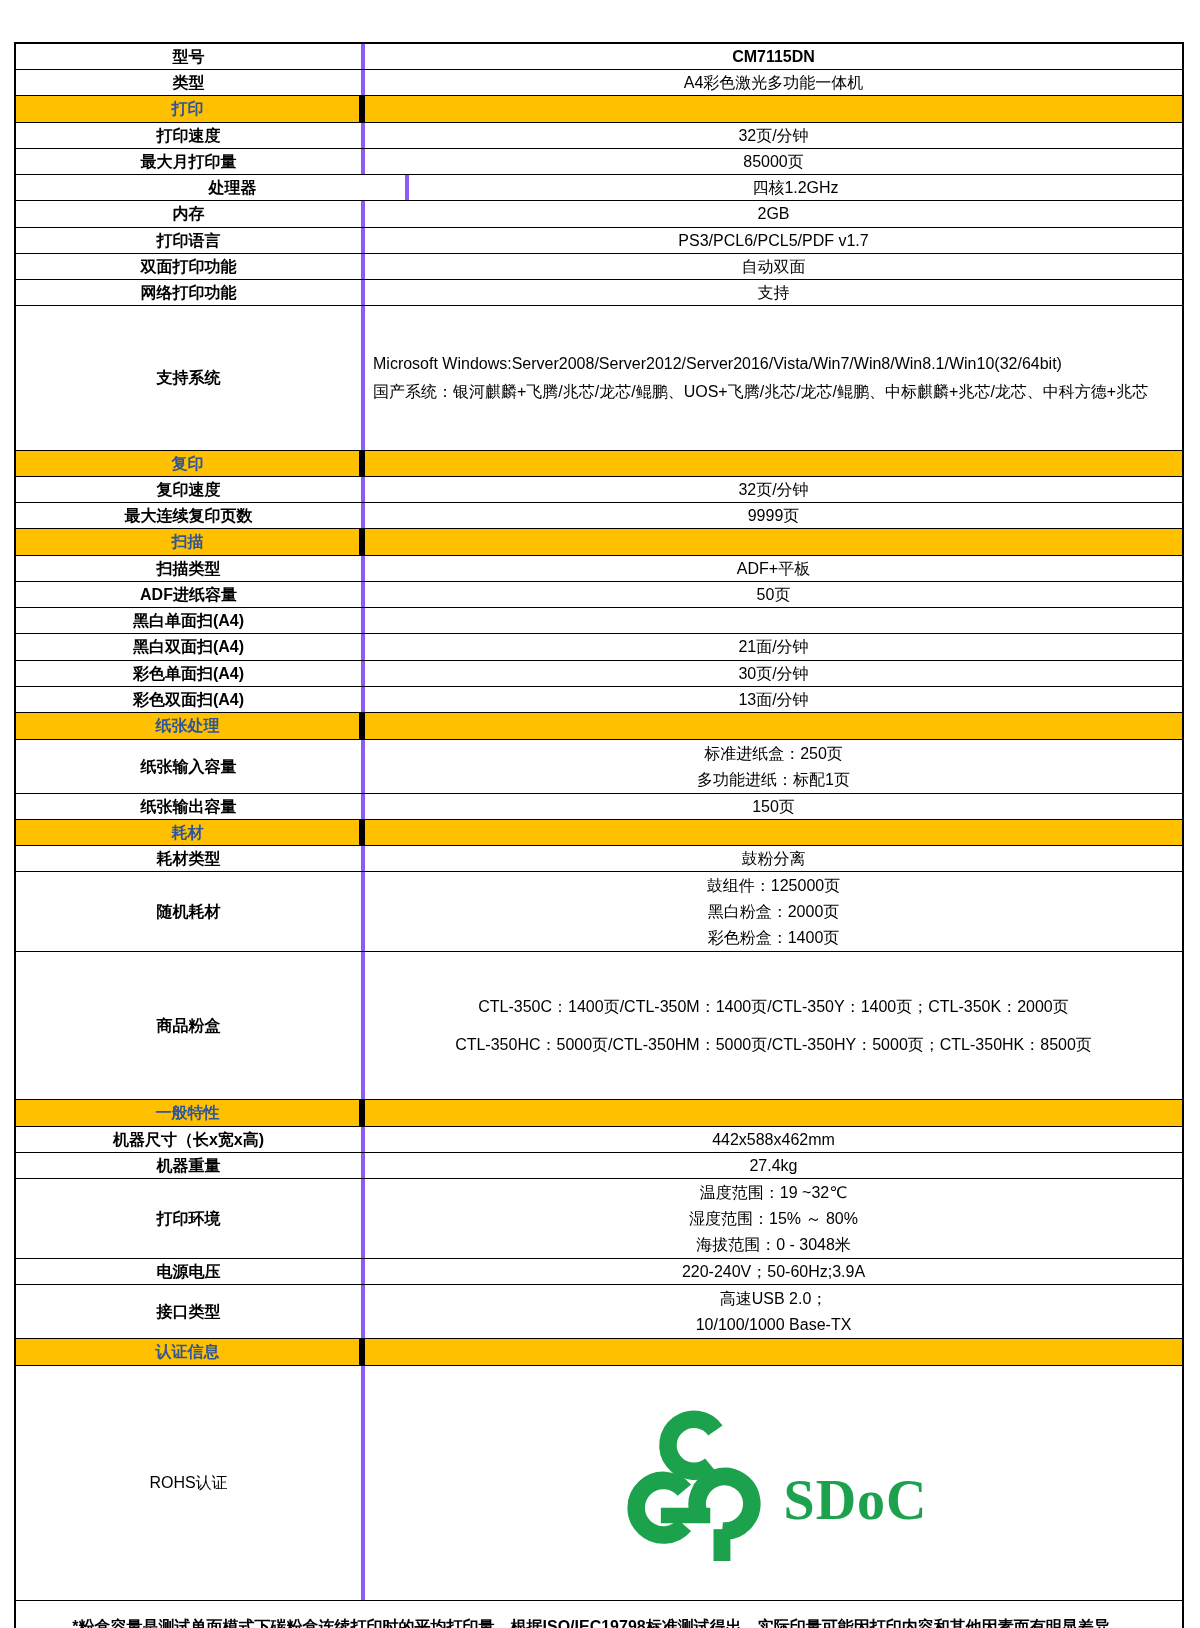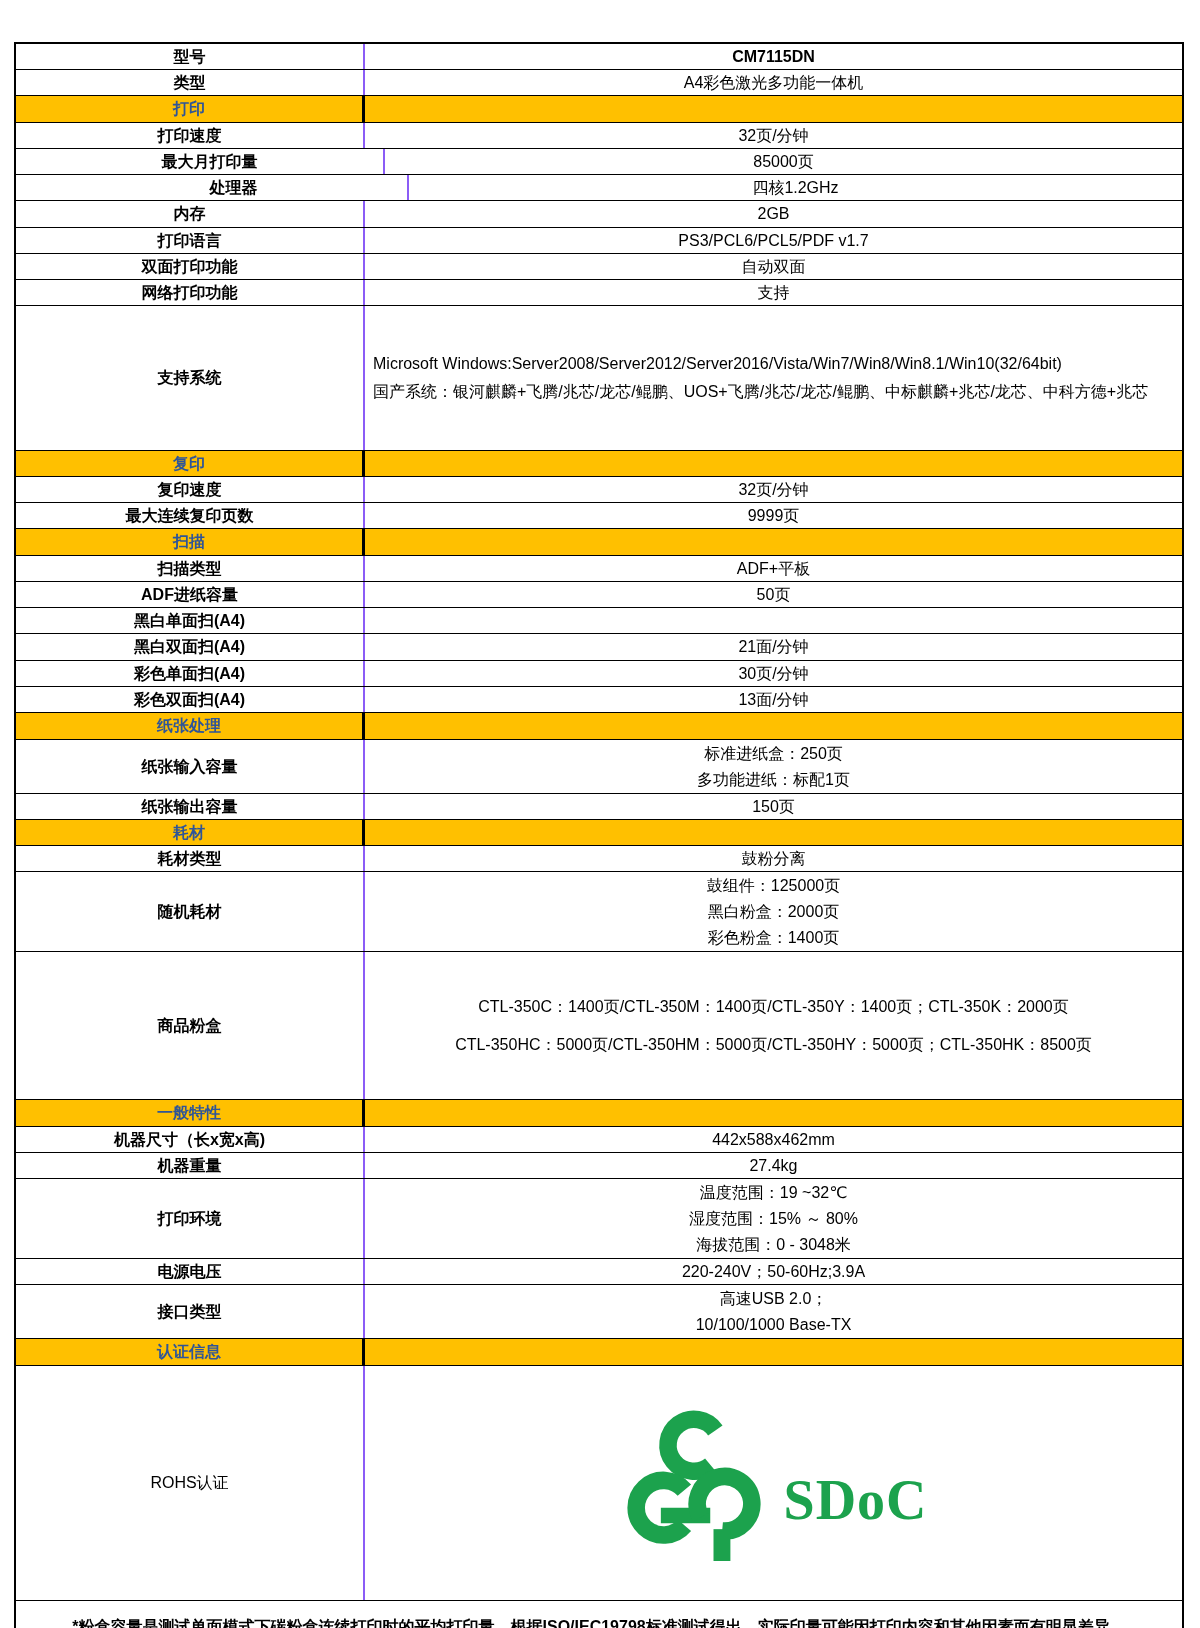--- a/index.html
+++ b/index.html
@@ -15,31 +15,31 @@
   .row{
     display:grid;grid-template-columns:349px 1fr;
     border-bottom:1px solid #000;box-sizing:border-box;
   }
   .row:last-child{border-bottom:none;}
   .cell{
     display:flex;flex-direction:column;justify-content:center;
     box-sizing:border-box;font-size:16px;line-height:24px;
     text-align:center;overflow:hidden;
   }
-  .label-cell{border-right:2px solid #8b5cf6;font-weight:bold;}
+  .label-cell{border-right:4px solid #8b5cf6;font-weight:bold;}
   .label-cell.regular{font-weight:normal;}
   .value-cell{}
   .value-line{width:100%;}
   .multi .value-line{line-height:26px;}
   .roomy .value-line{line-height:38px;}
   .leftalign{text-align:left;padding:6px 12px 6px 8px;line-height:28px;}
   .leftalign .value-line{line-height:28px;}
   .bold{font-weight:bold;}
   .section .cell{background:#FFC000;color:#2F5597;font-weight:bold;}
-  .section .label-cell{border-right:3px solid #000000;}
+  .section .label-cell{border-right:6px solid #000000;}
   .note-row{display:block;border-bottom:none;}
   .note-cell{
     display:flex;flex-direction:column;justify-content:center;height:100%;
     font-weight:bold;text-align:center;font-size:16px;line-height:26px;
     box-sizing:border-box;padding:0 2px;
   }
   .logo-wrap{
     display:flex;flex-direction:row;align-items:center;justify-content:center;
     gap:14px;height:100%;
   }
@@ -69,21 +69,21 @@
     <div class="row section" style="height: 27px;">
       <div class="cell label-cell">打印</div>
       <div class="cell value-cell"></div>
     </div>
     <div class="row" style="height: 26px;">
       <div class="cell label-cell">打印速度</div>
       <div class="cell value-cell">
         <div class="value-line">32页/分钟</div>
       </div>
     </div>
-    <div class="row" style="height: 26px; padding-left: 20px;">
+    <div class="row" style="height: 26px;">
       <div class="cell label-cell">最大月打印量</div>
       <div class="cell value-cell">
         <div class="value-line">85000页</div>
       </div>
     </div>
     <div class="row" style="height: 26px; padding-left: 44px;">
       <div class="cell label-cell">处理器</div>
       <div class="cell value-cell">
         <div class="value-line">四核1.2GHz</div>
       </div>

